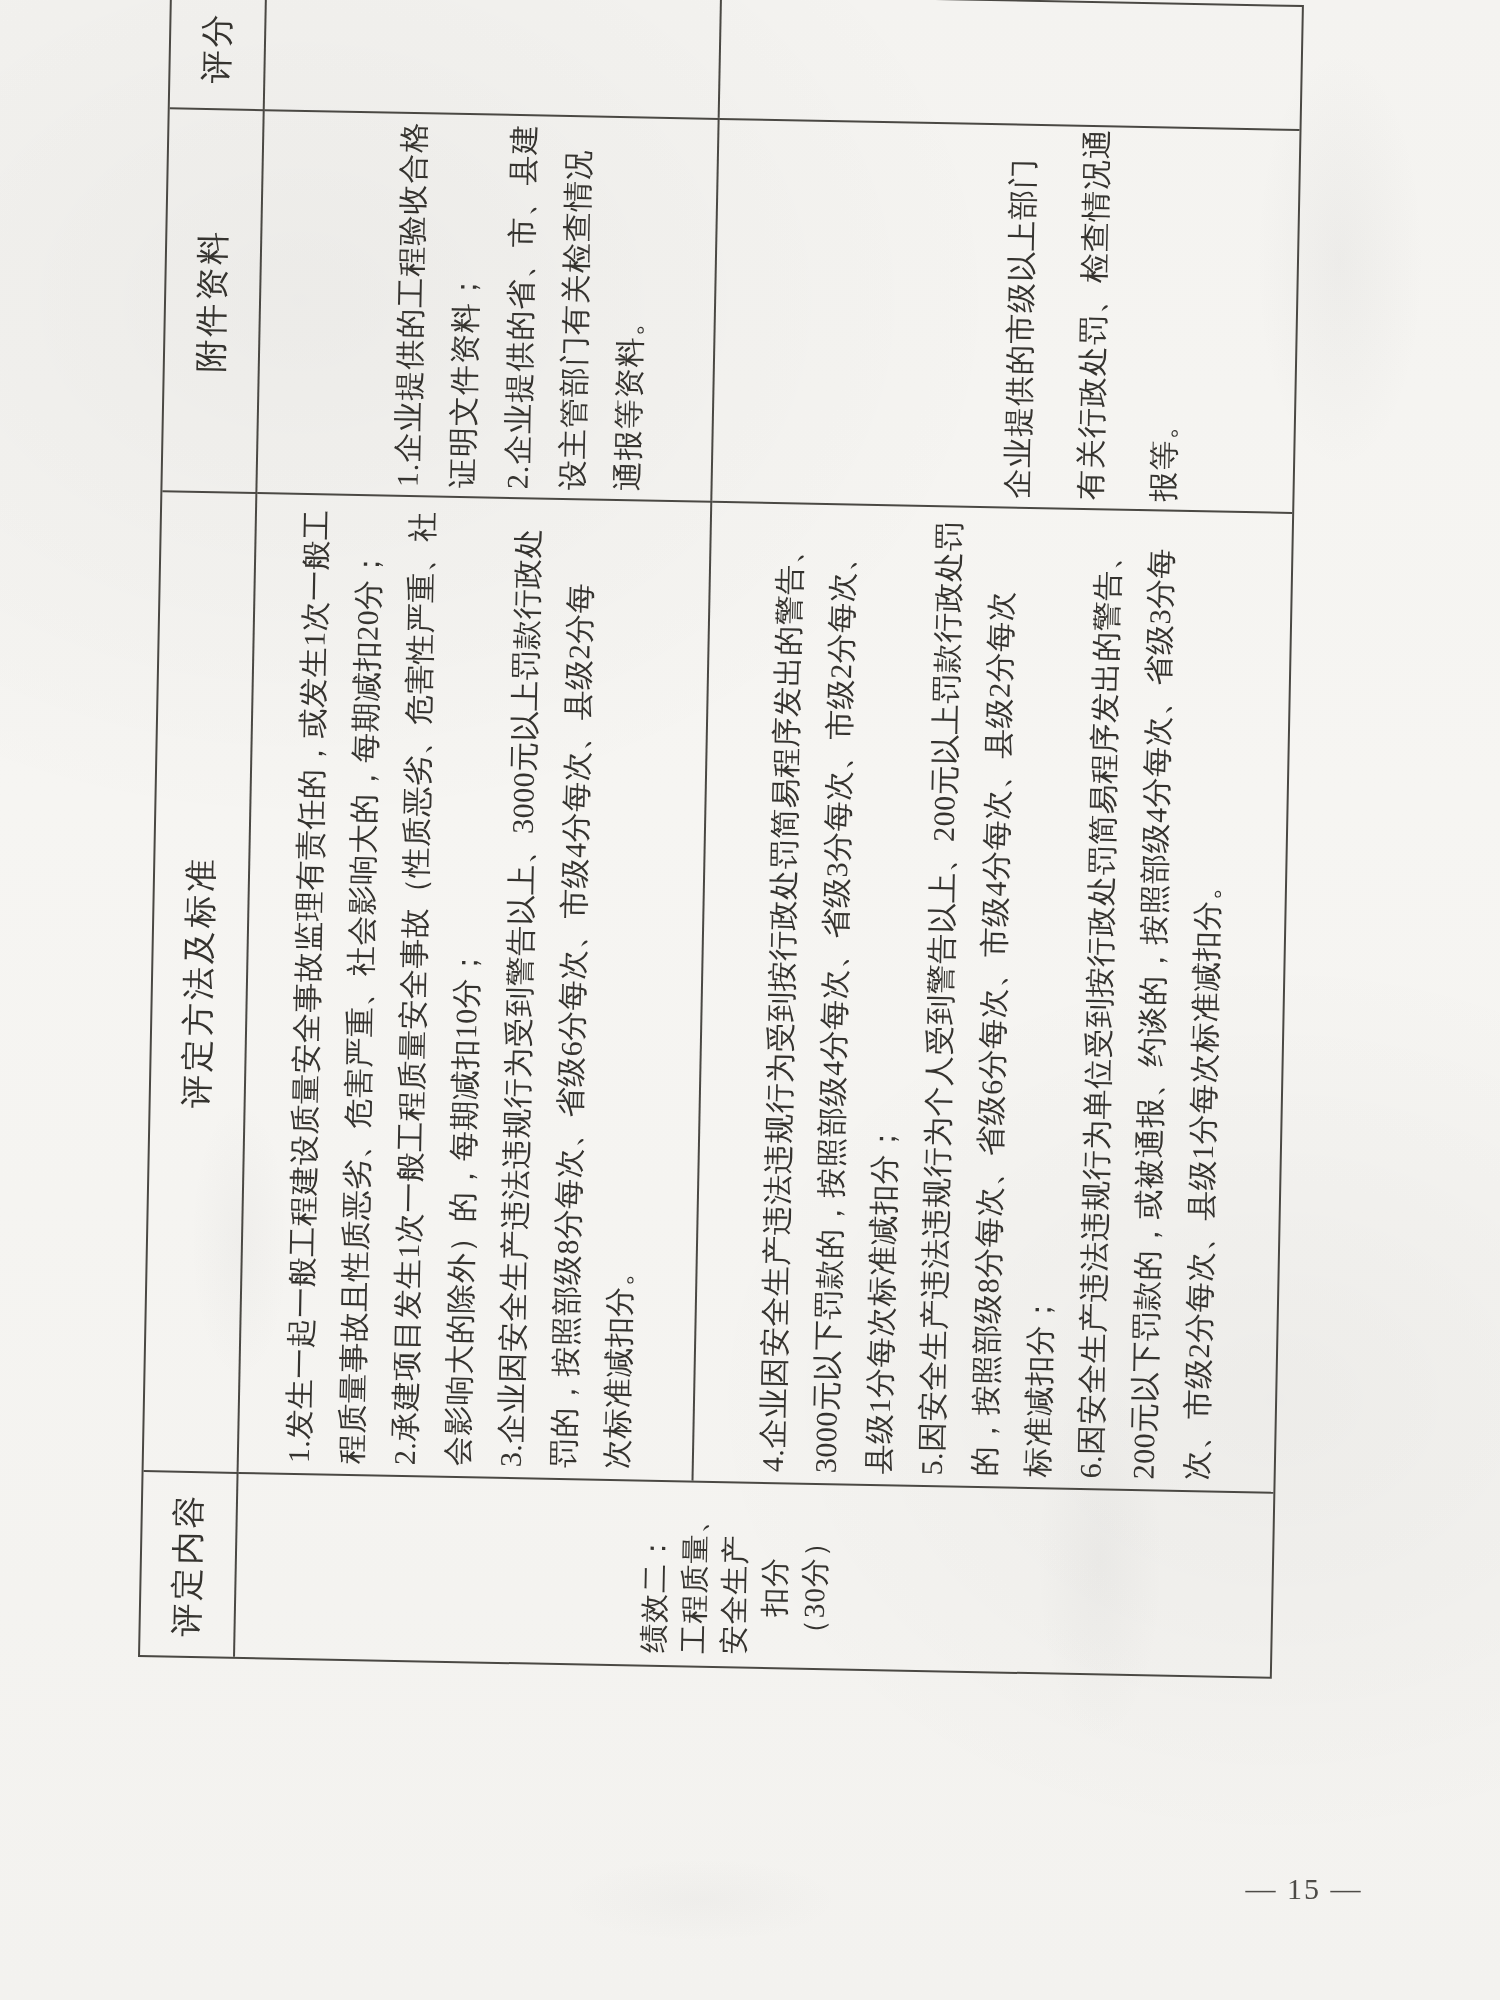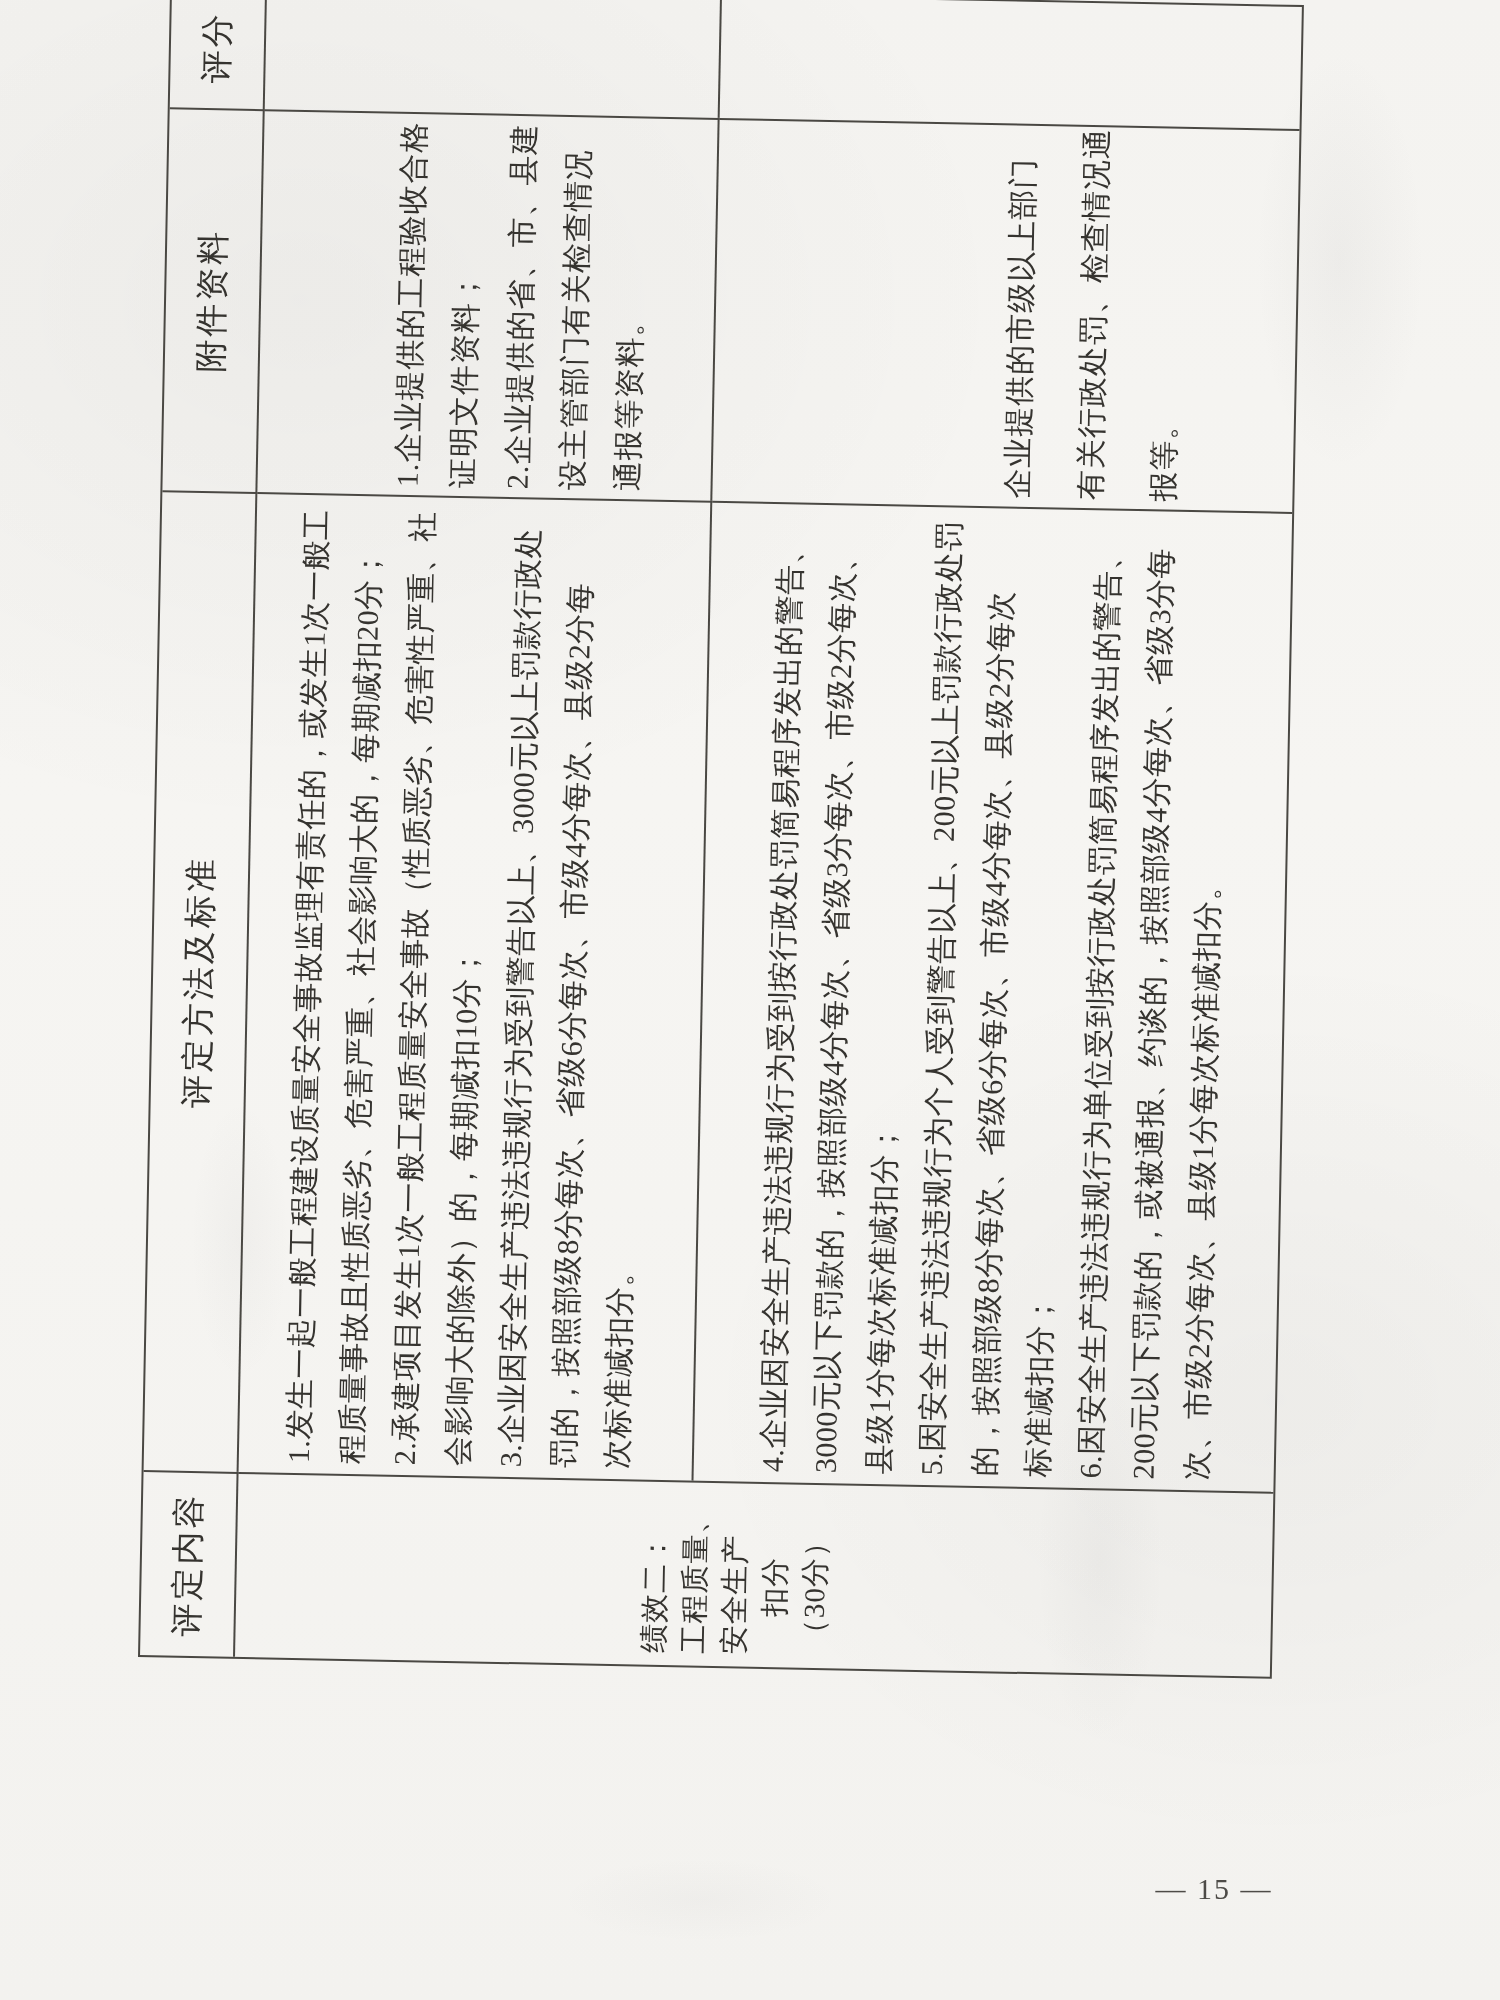--- a/index.html
+++ b/index.html
@@ -62,21 +62,21 @@
     grid-column:1; grid-row:2 / 4;
     padding:398px 4px 0 12px; font-size:29px;
   }
   .content-cell .tline { line-height:40px; white-space:nowrap; letter-spacing:1px; }
   .content-cell .tline:nth-child(4),
   .content-cell .tline:nth-child(5) { text-align:center; padding-right:30px; }
 
   .score-cell { }
 
   .page-number {
-    position:absolute; left:1129px; top:1872px; width:170px;
+    position:absolute; left:1219px; top:1872px; width:170px;
     text-align:center; font-size:30px; letter-spacing:2px; color:#4d4b47;
   }
 </style>
 </head>
 <body>
 
 <div class="page">
 
   <div class="artifacts"></div>
 

